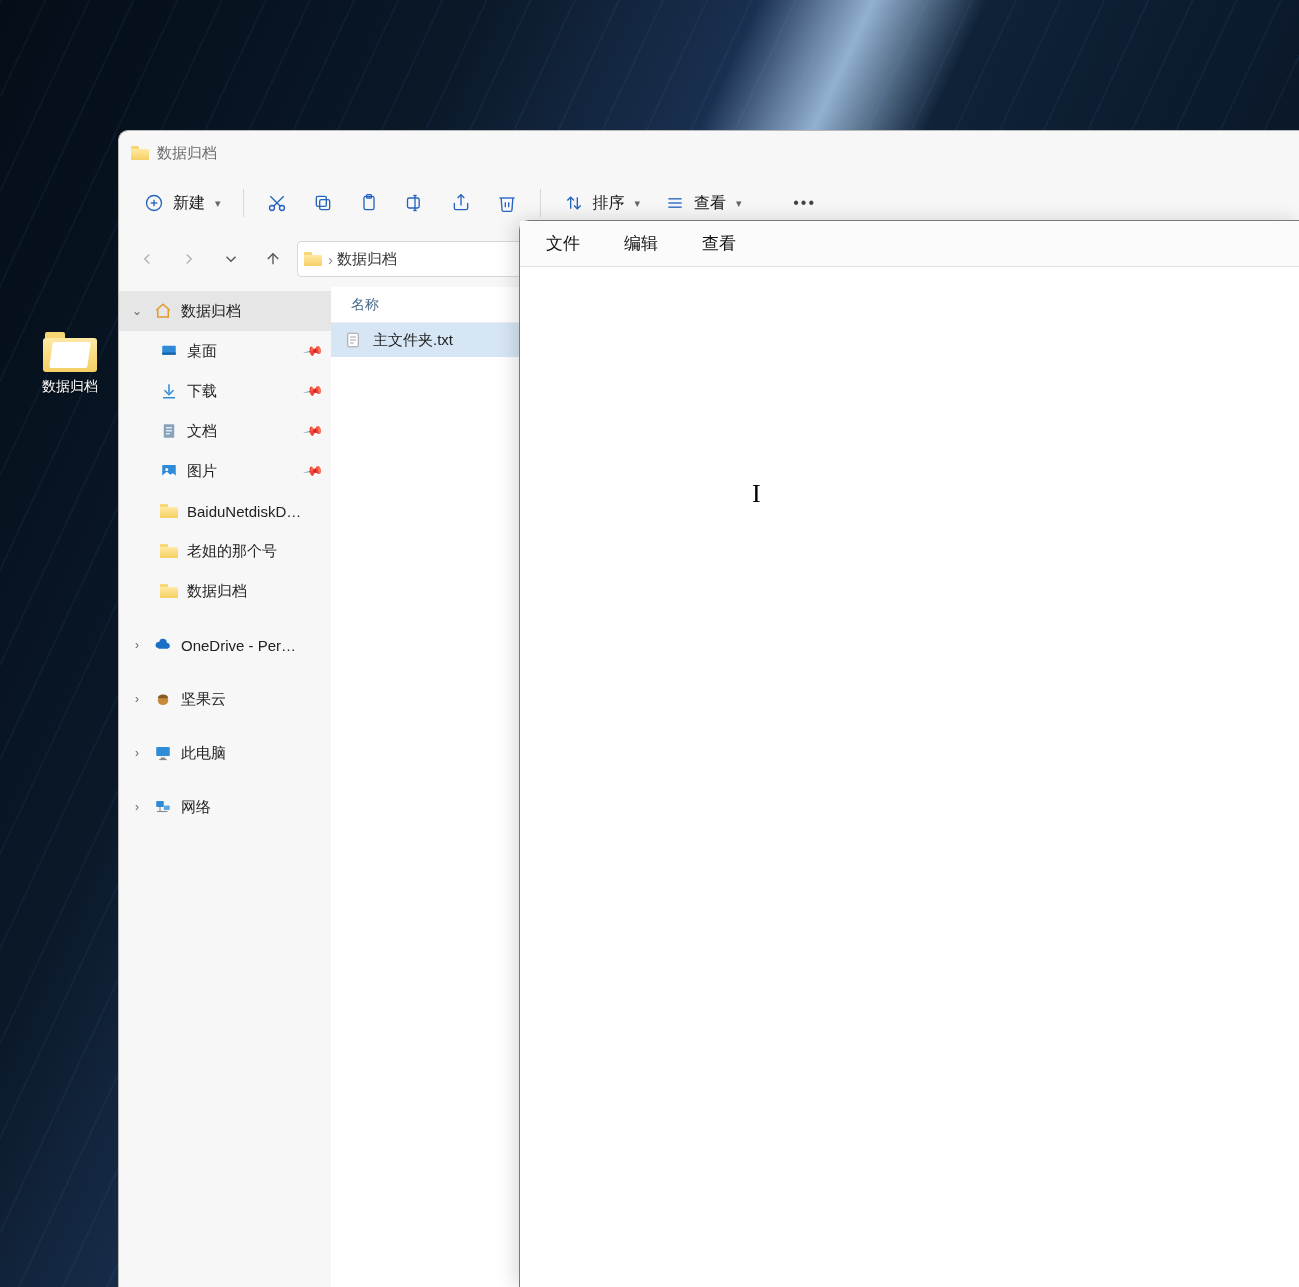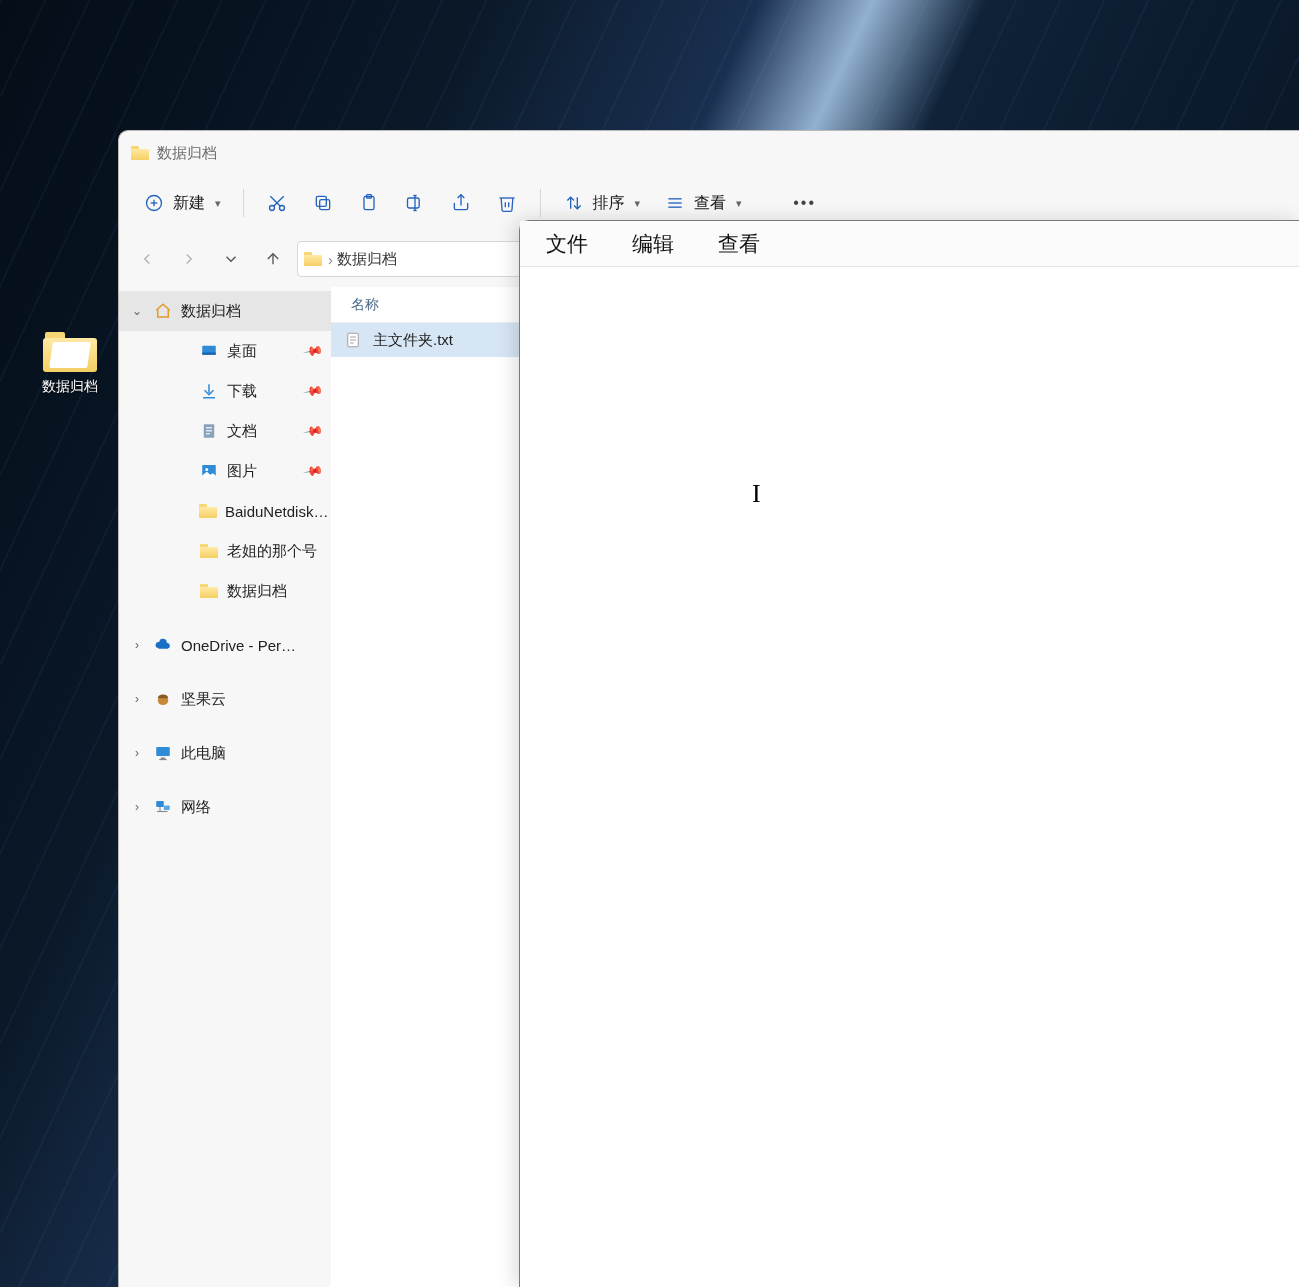--- a/index.html
+++ b/index.html
@@ -73,21 +73,21 @@
     display:flex; align-items:center; padding:0 6px; gap:4px; font-size:15px; color:#333;
   }
   .addr .mini-folder{width:18px;height:14px;position:relative;margin-right:2px;}
   .addr .mini-folder::before{content:"";position:absolute;left:0;top:0;width:8px;height:4px;background:#f7d774;border-radius:1px 1px 0 0;}
   .addr .mini-folder::after{content:"";position:absolute;left:0;top:3px;right:0;bottom:0;background:linear-gradient(#ffe9a3,#f5cf63);border-radius:1px;}
   .addr .crumb-sep{color:#888;}
 
   .ex-body { position:absolute; top:156px; left:0; right:0; bottom:0; display:flex; }
   .sidebar { width:212px; background:#f7f7f7; padding-top:4px; font-size:15px; color:#222; }
   .side-item { display:flex; align-items:center; height:40px; padding-left:10px; gap:8px; cursor:pointer; border-radius:0; }
-  .side-item.indent { padding-left:40px;margin-left:40px; }
+  .side-item.indent { padding-left:40px; }
   .side-item.selected { background:#e6e6e6; }
   .expander { width:16px; text-align:center; color:#666; font-size:12px; }
   .side-ico { width:20px; height:20px; display:flex; align-items:center; justify-content:center; }
   .pin { margin-left:auto; margin-right:10px; color:#7a7a7a; font-size:13px; transform:rotate(35deg); }
   .side-label { white-space:nowrap; overflow:hidden; text-overflow:ellipsis; max-width:120px; }
   .side-sep { height:14px; }
 
   .filelist { flex:1; background:#fff; }
   .col-header { height:36px; display:flex; align-items:center; padding-left:20px; font-size:14px; color:#4a6a8a; border-bottom:1px solid #eee; }
   .file-row { height:34px; display:flex; align-items:center; padding-left:12px; gap:10px; font-size:15px; color:#222; cursor:pointer; }
@@ -95,21 +95,21 @@
   .file-ico { width:20px; height:20px; display:flex; align-items:center; justify-content:center; }
 
   
   .notepad {
     position:absolute; left:519px; top:220px; right:0; bottom:0;
     background:#fff; border:1px solid #7a7a7a; border-right:none; border-bottom:none;
     border-radius:10px 0 0 0; box-shadow: -4px 0 20px rgba(0,0,0,.15);
   }
   .np-titlebar { height:44px; display:flex; align-items:center; padding:0 14px; gap:12px; font-size:16px; color:#222; background:#f3f3f3; border-radius:10px 0 0 0; }
   .np-ico { width:20px; height:20px; }
-  .np-menu { height:46px; display:flex; align-items:center; gap:28px; padding:0 18px; font-size:21px; color:#111; border-bottom:1px solid #e2e2e2; background:#fbfbfb;}
+  .np-menu { height:46px; display:flex; align-items:center; gap:28px; padding:0 18px; font-size:17px; color:#111; border-bottom:1px solid #e2e2e2; background:#fbfbfb;}
   .np-menu-item { padding:6px 8px; border-radius:4px; cursor:pointer; }
   .np-content { position:absolute; top:90px; left:0; right:0; bottom:0; background:#fff; }
   .text-cursor { position:absolute; left:232px; top:168px; font-size:26px; color:#000; font-family: serif; }
 
   
   .ico-folder{width:18px;height:14px;position:relative;}
   .ico-folder::before{content:"";position:absolute;left:0;top:0;width:8px;height:4px;background:#f7d774;border-radius:1px 1px 0 0;}
   .ico-folder::after{content:"";position:absolute;left:0;top:3px;right:0;bottom:0;background:linear-gradient(#ffe9a3,#f5cf63);border-radius:1px;}
 </style>
 </head>

